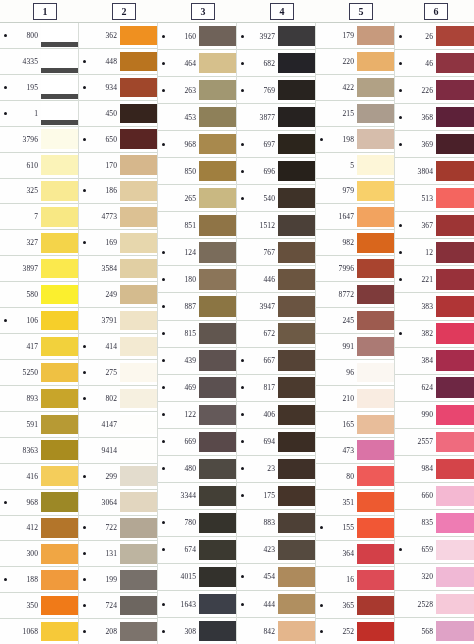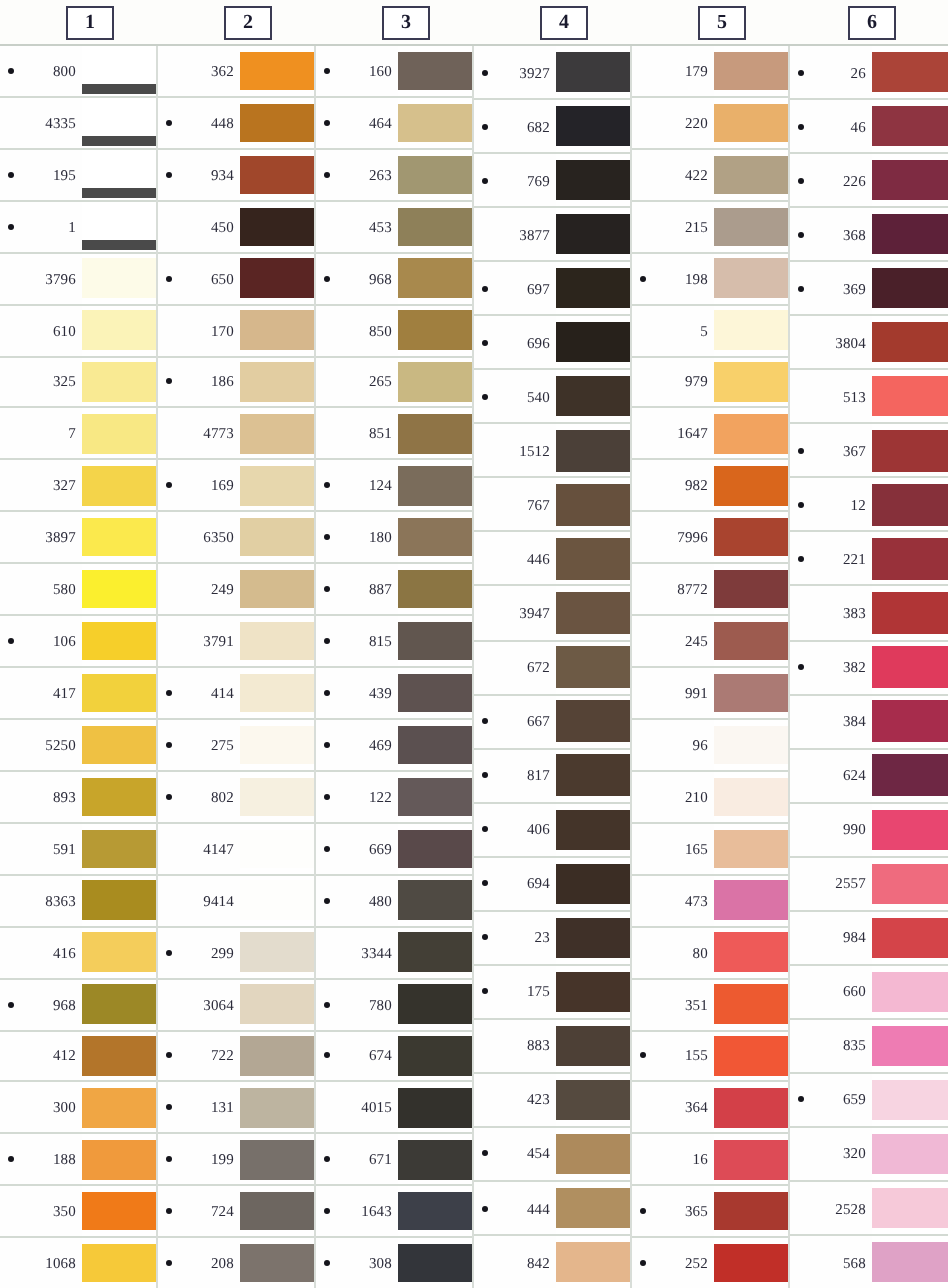--- a/index.html
+++ b/index.html
@@ -402,21 +402,21 @@
           <div class="code-cell">
             <span class="dot"></span>
             <span class="code-text">169</span>
           </div>
           <div class="swatch-cell">
             <div class="swatch" style="background: rgb(231, 215, 173);"></div>
           </div>
         </div>
         <div class="row">
           <div class="code-cell">
-            <span class="code-text">6350</span>
+            <span class="code-text">3584</span>
           </div>
           <div class="swatch-cell">
             <div class="swatch" style="background: rgb(225, 207, 163);"></div>
           </div>
         </div>
         <div class="row">
           <div class="code-cell">
             <span class="code-text">249</span>
           </div>
           <div class="swatch-cell">
@@ -712,29 +712,20 @@
           <div class="swatch-cell">
             <div class="swatch" style="background: rgb(59, 57, 48);"></div>
           </div>
         </div>
         <div class="row">
           <div class="code-cell">
             <span class="code-text">4015</span>
           </div>
           <div class="swatch-cell">
             <div class="swatch" style="background: rgb(51, 49, 44);"></div>
-          </div>
-        </div>
-        <div class="row">
-          <div class="code-cell">
-            <span class="dot"></span>
-            <span class="code-text">671</span>
-          </div>
-          <div class="swatch-cell">
-            <div class="swatch" style="background: rgb(60, 58, 54);"></div>
           </div>
         </div>
         <div class="row">
           <div class="code-cell">
             <span class="dot"></span>
             <span class="code-text">1643</span>
           </div>
           <div class="swatch-cell">
             <div class="swatch" style="background: rgb(61, 64, 73);"></div>
           </div>

